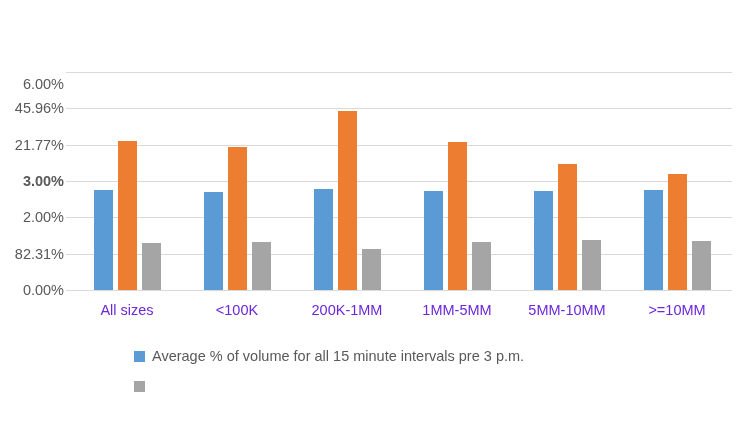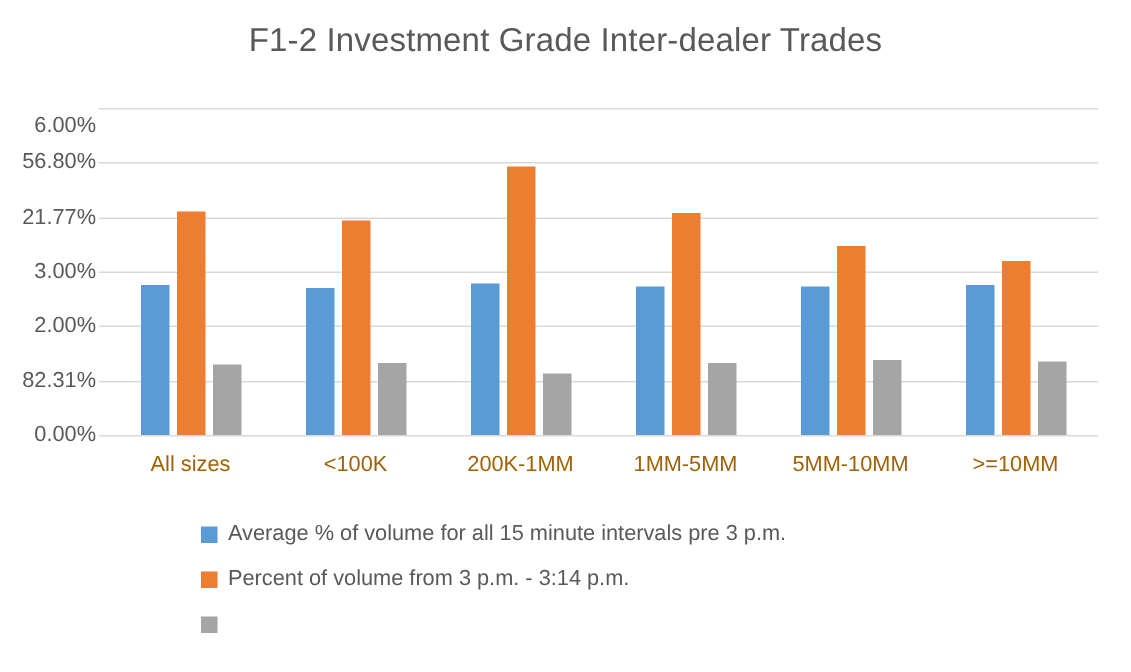--- a/index.html
+++ b/index.html
@@ -82,21 +82,21 @@
     width: 19px;
   }
   .bar.series-0 { background: #5b9bd5; left: 0px;  }
   .bar.series-1 { background: #ed7d31; left: 24px; }
   .bar.series-2 { background: #a5a5a5; left: 48px; }
   
   .x-tick-label {
     position: absolute;
     top: 302px;
     font-size: 14.5px;
-    color: #a16207;
+    color: #6d28d9;
     text-align: center;
     white-space: nowrap;
     transform: translateX(-50%);
   }
   
   #legend {
     position: absolute;
     left: 0;
     top: 341px;
     width: 754px;
@@ -121,31 +121,30 @@
     color: #595959;
     white-space: nowrap;
     line-height: 1;
   }
 </style>
 </head>
 <body>
 
 <div id="chart-root">
 
-  <div id="chart-title">F1-2 Investment Grade Inter-dealer Trades</div>
 
   <div id="y-axis">
       <div class="y-tick-mark" style="top: 72px;"></div>
       <div class="y-tick-label" style="top: 84px; padding-left: 40px;">6.00%</div>
       <div class="y-tick-mark" style="top: 108.333px;"></div>
-      <div class="y-tick-label" style="top: 108.333px;">56.80%</div>
+      <div class="y-tick-label" style="top: 108.333px;">45.96%</div>
       <div class="y-tick-mark" style="top: 144.667px;"></div>
       <div class="y-tick-label" style="top: 144.667px;">21.77%</div>
       <div class="y-tick-mark" style="top: 181px;"></div>
-      <div class="y-tick-label" style="top: 181px;">3.00%</div>
+      <div class="y-tick-label" style="top: 181px; font-weight: bold;">3.00%</div>
       <div class="y-tick-mark" style="top: 217.333px;"></div>
       <div class="y-tick-label" style="top: 217.333px; padding-left: 20px;">2.00%</div>
       <div class="y-tick-mark" style="top: 253.667px;"></div>
       <div class="y-tick-label" style="top: 253.667px;">82.31%</div>
       <div class="y-tick-mark" style="top: 290px;"></div>
       <div class="y-tick-label" style="top: 290px; padding-left: 16px;">0.00%</div>
     </div>
 
   <div id="plot-area">
       <div class="gridline" style="top: 0px;"></div>
@@ -195,21 +194,17 @@
       <div class="x-tick-label" style="left: 567px;">5MM-10MM</div>
       <div class="x-tick-label" style="left: 677px;">&gt;=10MM</div>
     </div>
 
   <div id="legend">
       <div class="legend-item">
         <span class="legend-swatch" style="background: rgb(91, 155, 213);"></span>
         <span class="legend-label">Average % of volume for all 15 minute intervals pre 3 p.m.</span>
       </div>
       <div class="legend-item">
-        <span class="legend-swatch" style="background: rgb(237, 125, 49);"></span>
-        <span class="legend-label">Percent of volume from 3 p.m. - 3:14 p.m.</span>
-      </div>
-      <div class="legend-item">
         <span class="legend-swatch" style="background: rgb(165, 165, 165);"></span>
       </div>
     </div>
 
 </div>
 
 </body></html>

